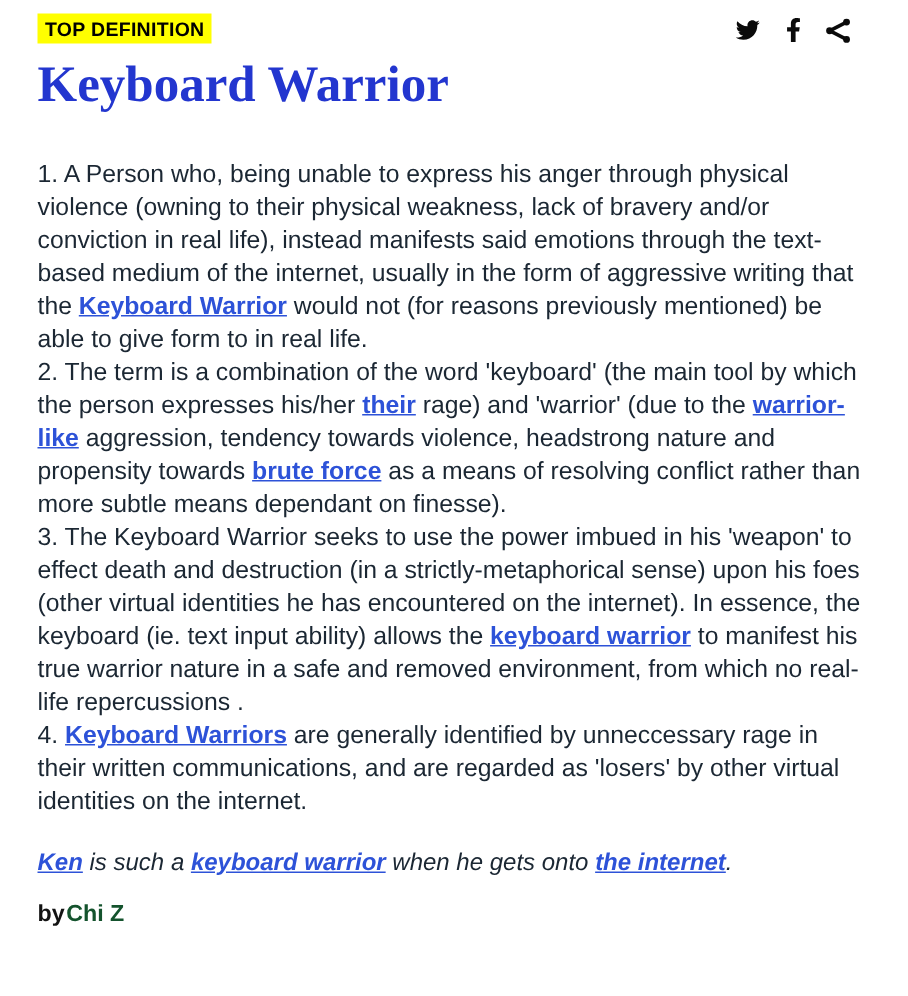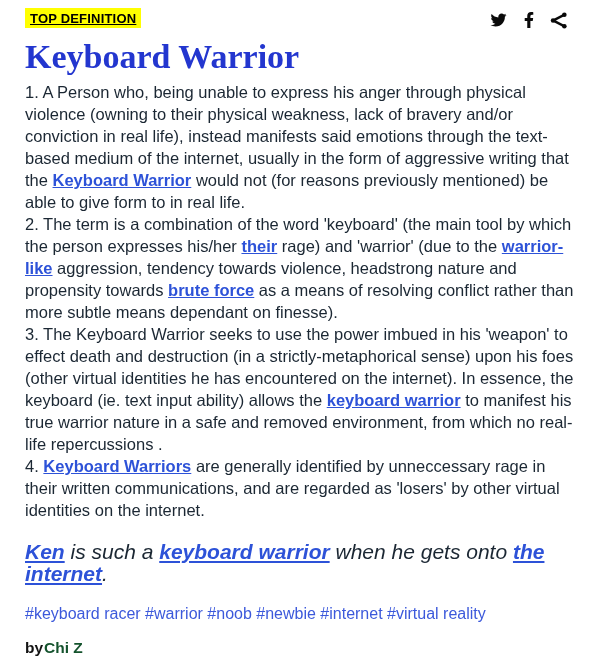--- a/index.html
+++ b/index.html
@@ -1,29 +1,29 @@
 <!DOCTYPE html>
 <html><head>
 <meta charset="utf-8">
 <style>
   html,body{margin:0;padding:0;background:#ffffff;}
   body{width:605px;height:664px;overflow:hidden;font-family:"Liberation Sans",sans-serif;}
   .page{padding:8px 25px 0 25px;box-sizing:border-box;width:605px;}
-  .header-row{display:flex;justify-content:space-between;align-items:flex-start;text-decoration:underline;}
+  .header-row{display:flex;justify-content:space-between;align-items:center;}
   .badge{display:inline-block;background:#ffff00;color:#000;font-weight:800;font-size:13px;
          line-height:1;padding:4px 5px 3px 5px;letter-spacing:.2px;}
   .share-icons{display:flex;align-items:center;gap:16px;margin-top:3px;margin-right:12px;}
   .share-btn{display:inline-flex;cursor:pointer;}
   .share-btn svg{fill:#0a0a0a;}
   h1.word{font-family:"Liberation Serif",serif;font-weight:700;font-size:34px;line-height:40px;
           color:#2336cf;margin:8px 0 0 0;cursor:pointer;}
-  .definition{margin-top:4px;font-size:16.5px;line-height:22px;color:#1b2733;
+  .definition{margin-top:28px;font-size:16.5px;line-height:22px;color:#1b2733;
               white-space:pre-line;width:555px;}
   .definition a,.example a{color:#2d52d8;font-weight:700;text-decoration:underline;cursor:pointer;}
-  .example{margin-top:20px;font-size:21px;line-height:22px;color:#1b2733;font-style:italic;}
+  .example{margin-top:20px;font-size:16px;line-height:22px;color:#1b2733;font-style:italic;}
   .tags{margin-top:18px;font-size:16px;line-height:22px;}
   .tags a{color:#3c59db;text-decoration:none;font-weight:400;cursor:pointer;}
   .attribution{margin-top:14px;display:flex;gap:1px;align-items:baseline;
                font-size:15.5px;font-weight:700;color:#131313;}
   .attribution a{color:#14532d;text-decoration:none;cursor:pointer;}
 </style>
 </head>
 <body>
 
 <div class="page">
@@ -61,20 +61,19 @@
 
   <h1 class="word">Keyboard Warrior</h1>
 
   <div class="definition">1. A Person who, being unable to express his anger through physical violence (owning to their physical weakness, lack of bravery and/or conviction in real life), instead manifests said emotions through the text-based medium of the internet, usually in the form of aggressive writing that the <a>Keyboard Warrior</a> would not (for reasons previously mentioned) be able to give form to in real life.
 2. The term is a combination of the word 'keyboard' (the main tool by which the person expresses his/her <a>their</a> rage) and 'warrior' (due to the <a>warrior-like</a> aggression, tendency towards violence, headstrong nature and propensity towards <a>brute force</a> as a means of resolving conflict rather than more subtle means dependant on finesse).
 3. The Keyboard Warrior seeks to use the power imbued in his 'weapon' to effect death and destruction (in a strictly-metaphorical sense) upon his foes (other virtual identities he has encountered on the internet). In essence, the keyboard (ie. text input ability) allows the <a>keyboard warrior</a> to manifest his true warrior nature in a safe and removed environment, from which no real-life repercussions .
 4. <a>Keyboard Warriors</a> are generally identified by unneccessary rage in their written communications, and are regarded as 'losers' by other virtual identities on the internet.</div>
 
   <div class="example"><a>Ken</a> is such a <a>keyboard warrior</a> when he gets onto <a>the internet</a>.</div>
 
-  <div class="tags"><a>#keyboard racer</a> <a>#warrior</a> <a>#noob</a> <a>#newbie</a> <a>#internet</a> <a>#virtual reality</a></div>
 
   <div class="attribution">
     <span>by</span>
     <a>Chi Z</a>
   </div>
 
 </div>
 
 </body></html>

